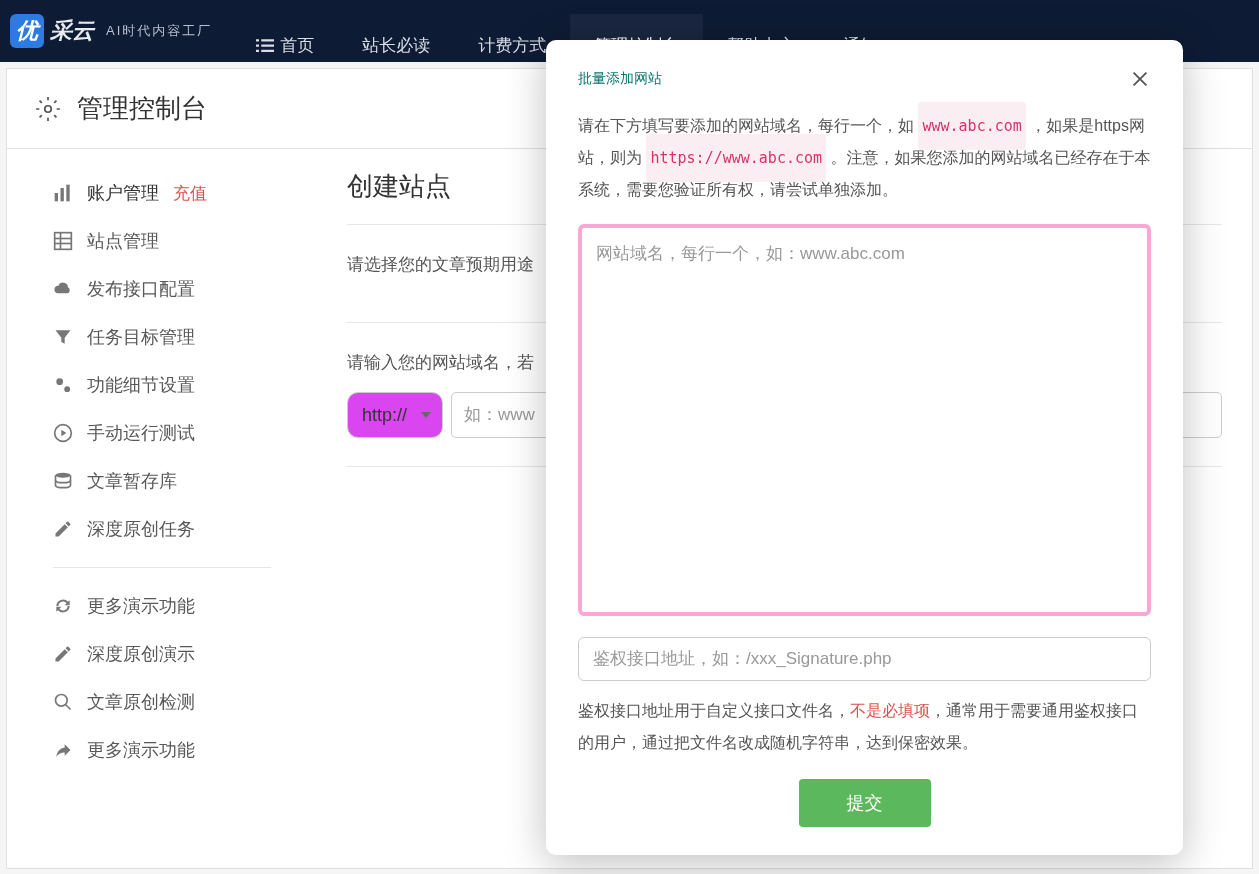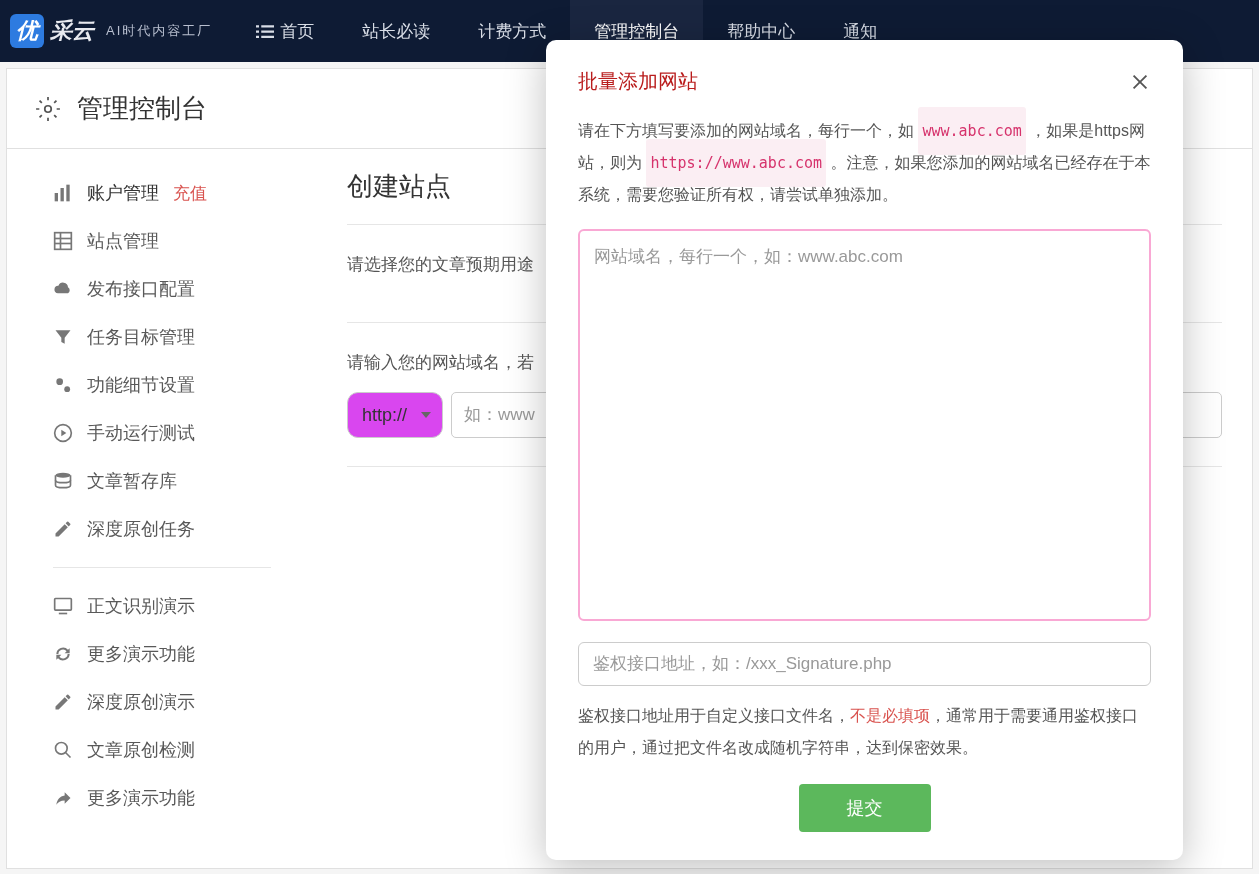--- a/index.html
+++ b/index.html
@@ -5,21 +5,21 @@
 * { box-sizing: border-box; margin: 0; padding: 0; }
 body { font-family: "Microsoft YaHei", "PingFang SC", sans-serif; background: #f5f5f5; color: #333; font-size: 15px; }
 
 
 .topnav { background: #0e1b34; height: 62px; display: flex; align-items: center; padding: 0 10px; color: #d8dde6; }
 .logo { display: flex; align-items: center; gap: 6px; margin-right: 20px; }
 .logo-badge { background: #2d7be0; color: #fff; font-weight: bold; padding: 2px 6px; border-radius: 6px; font-size: 22px; font-style: italic; }
 .logo-text { font-size: 22px; font-style: italic; color: #e8eaf0; font-weight: 600;}
 .logo-sub { font-size: 13px; color: #b8bfcf; margin-left: 6px; letter-spacing: 2px;}
 .nav-items { display: flex; height: 100%; }
-.nav-item { display: flex; align-items: center; gap: 6px; padding: 0 24px; height: 100%; cursor: pointer; color: #d8dde6; font-size: 17px; }
+.nav-item { display: flex; align-items: center; gap: 6px; padding: 0 24px; height: 100%; cursor: pointer; color: #d8dde6; font-size: 17px; margin-top: 14px; }
 .nav-item.active { background: #1a2640; color: #fff; }
 .nav-icon { width: 18px; height: 14px; display: inline-block; }
 .nav-icon svg { width: 100%; height: 100%; fill: currentColor; }
 
 
 .panel-wrap { padding: 6px 6px 0 6px; }
 .panel-header { background: #fff; border: 1px solid #e0e0e0; padding: 22px 28px; display: flex; align-items: center; gap: 16px; }
 .gear-icon { width: 26px; height: 26px; color: #555; }
 .gear-icon svg { width: 100%; height: 100%; stroke: currentColor; fill: none; stroke-width: 1.6; }
 .panel-title { font-size: 26px; color: #333; font-weight: 400;}
@@ -42,26 +42,26 @@
 .select-box { height: 46px; border: 1px solid #ccc; border-radius: 11px; padding: 0 34px 0 14px; background: #d946ef; font-size: 18px; color: #333; appearance: none; position: relative; }
 .select-wrap { position: relative; display: inline-block; }
 .select-wrap::after { content: ""; position: absolute; right: 12px; top: 50%; width: 0; height: 0; border-left: 5px solid transparent; border-right: 5px solid transparent; border-top: 6px solid #666; transform: translateY(-50%); pointer-events: none; }
 .text-input { height: 46px; border: 1px solid #ccc; border-radius: 5px; padding: 0 12px; font-size: 17px; flex: 1; min-width: 0; }
 .text-input::placeholder { color: #999; }
 
 
 .modal-backdrop { position: fixed; inset: 0; pointer-events: none; }
 .modal { position: fixed; left: 546px; top: 40px; width: 637px; background: #fff; border-radius: 10px; box-shadow: 0 8px 40px rgba(0,0,0,.25); padding: 28px 32px; pointer-events: auto; }
 .modal-head { display: flex; justify-content: space-between; align-items: center; margin-bottom: 20px; }
-.modal-title { font-size: 20px; color: #b91c1c; }
+.modal-title { font-size: 14px; color: #0f766e; }
 .close-btn { width: 22px; height: 22px; cursor: pointer; color: #555; background: none; border: none; padding: 0; }
 .close-btn svg { width: 100%; height: 100%; stroke: currentColor; stroke-width: 2; fill: none; }
 .modal-desc { font-size: 16px; color: #555; line-height: 2.0; margin-bottom: 18px; }
 .modal-desc code { color: #d6336c; font-family: Menlo, Consolas, monospace; background: #fbeef3; padding: 15px 4px; border-radius: 3px; font-size: 15px; }
-.modal textarea { width: 100%; height: 392px; border: 2px solid #f9a8d4; border-radius: 6px; padding: 14px; font-size: 17px; resize: none; margin-bottom: 18px; font-family: inherit; }
+.modal textarea { width: 100%; height: 392px; border: 4px solid #f9a8d4; border-radius: 6px; padding: 14px; font-size: 17px; resize: none; margin-bottom: 18px; font-family: inherit; }
 .modal textarea::placeholder, .modal input::placeholder { color: #999; }
 .modal-input { width: 100%; height: 44px; border: 1px solid #ccc; border-radius: 6px; padding: 0 14px; font-size: 17px; margin-bottom: 14px; }
 .modal-note { font-size: 16px; color: #555; line-height: 2.0; margin-bottom: 20px; }
 .modal-note .red { color: #d9534f; }
 .submit-row { text-align: center; }
 .submit-btn { background: #5cb85c; color: #fff; border: none; border-radius: 4px; padding: 12px 48px; font-size: 18px; cursor: pointer; text-align: right; }
 </style>
 </head>
 <body>
 
@@ -168,27 +168,20 @@
       </div>
       <div class="side-item">
         <span class="side-icon"><svg viewBox="0 0 24 24">
               <path d="M3 17.25V21h3.75L17.8 9.94l-3.75-3.75L3 17.25zM20.7 7.04a1 1 0 000-1.41l-2.34-2.34a1 1 0 00-1.41 0l-1.83 1.83 3.75 3.75 1.83-1.83z"></path>
             </svg></span>
         <span>深度原创任务</span>
       </div>
 
       <hr class="side-divider">
 
-      <div class="side-item">
-        <span class="side-icon"><svg viewBox="0 0 24 24">
-              <rect x="2" y="3" width="20" height="14" rx="1" fill="none" stroke="currentColor" stroke-width="2"></rect>
-              <line x1="7" y1="21" x2="17" y2="21" stroke="currentColor" stroke-width="2"></line>
-            </svg></span>
-        <span>正文识别演示</span>
-      </div>
       <div class="side-item">
         <span class="side-icon"><svg viewBox="0 0 24 24">
               <path d="M4 12a8 8 0 0114-5l2-2v6h-6l2.3-2.3A5.5 5.5 0 006.5 12H4zm16 0a8 8 0 01-14 5l-2 2v-6h6l-2.3 2.3A5.5 5.5 0 0017.5 12H20z"></path>
             </svg></span>
         <span>更多演示功能</span>
       </div>
       <div class="side-item">
         <span class="side-icon"><svg viewBox="0 0 24 24">
               <path d="M3 17.25V21h3.75L17.8 9.94l-3.75-3.75L3 17.25zM20.7 7.04a1 1 0 000-1.41l-2.34-2.34a1 1 0 00-1.41 0l-1.83 1.83 3.75 3.75 1.83-1.83z"></path>
             </svg></span>

